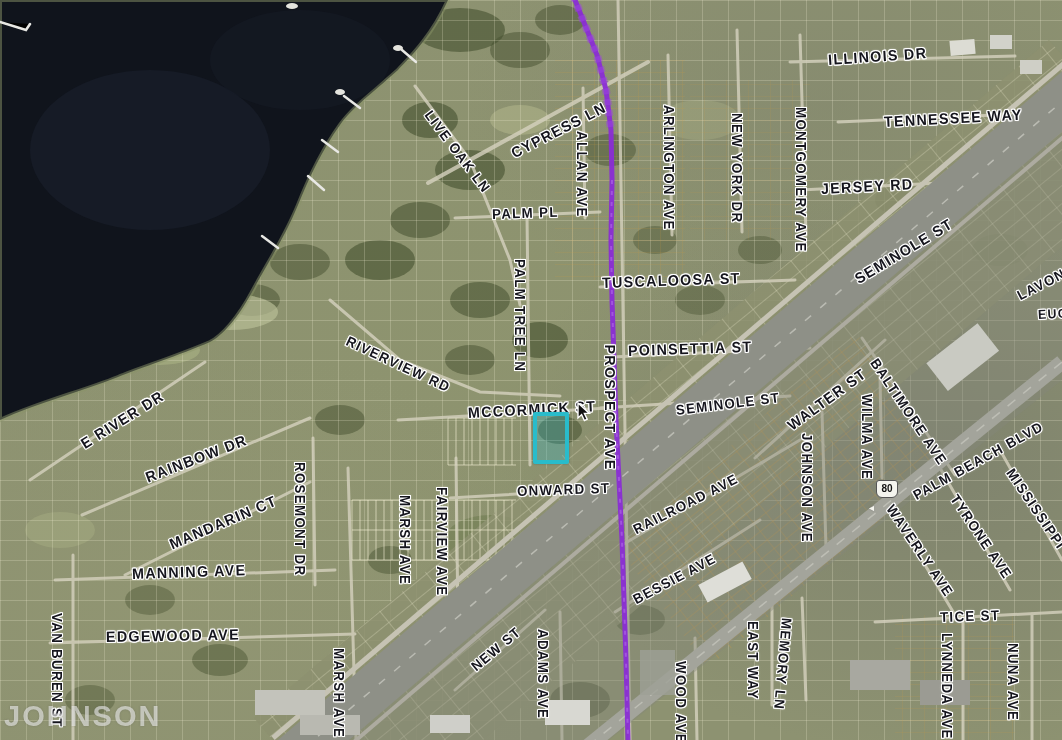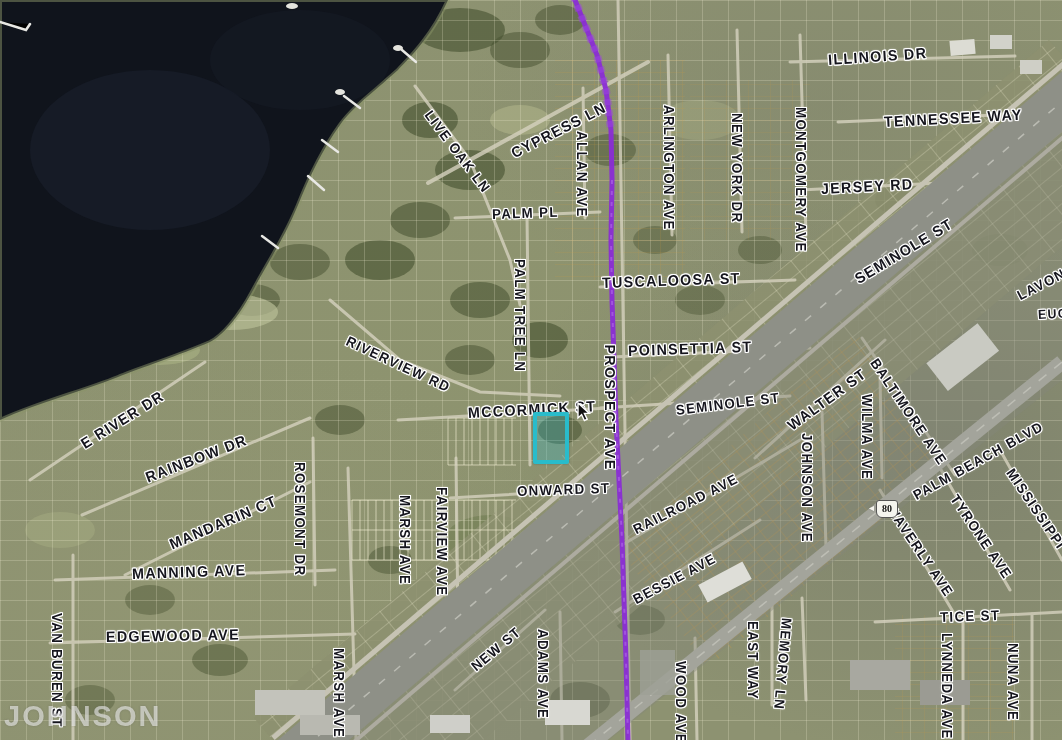--- a/index.html
+++ b/index.html
@@ -254,20 +254,20 @@
       <span class="lbl" style="left: 753px; top: 614px; font-size: 14px; transform: rotate(90deg) scaleX(0.95);">EAST WAY</span>
       <span class="lbl" style="left: 787px; top: 611px; font-size: 14px; transform: rotate(95deg) scaleX(0.95);">MEMORY LN</span>
       <span class="lbl" style="left: 940px; top: 610px; font-size: 14px; transform: rotate(-2deg) scaleX(0.95);">TICE ST</span>
       <span class="lbl" style="left: 947px; top: 626px; font-size: 14px; transform: rotate(90deg) scaleX(0.95);">LYNNEDA AVE</span>
       <span class="lbl" style="left: 1013px; top: 636px; font-size: 14px; transform: rotate(90deg) scaleX(0.95);">NUNA AVE</span>
     </div>
 
   <div id="highlight-parcel" style="left: 533px; top: 412px; width: 28px; height: 44px; border-color: rgb(41, 188, 203);"></div>
 
   <span id="shield-arrow" style="left: 867px; top: 503px;">◄</span>
-  <div id="route-shield" style="left: 876px; top: 500px; font-family: Liberation Serif, serif;">80</div>
+  <div id="route-shield" style="left: 876px; top: 480px;">80</div>
 
   <div id="watermark" style="left: 4px; top: 700px;">JOHNSON</div>
 
   <svg id="cursor" width="20" height="22" style="left: 577px; top: 402px;">
     <polygon points="1,1 1,16 4.6,12.6 7.4,18.6 10.2,17.2 7.4,11.4 12.4,11.4" fill="#111" stroke="#fff" stroke-width="1.4"></polygon>
   </svg>
 </div>
 
 </body></html>

